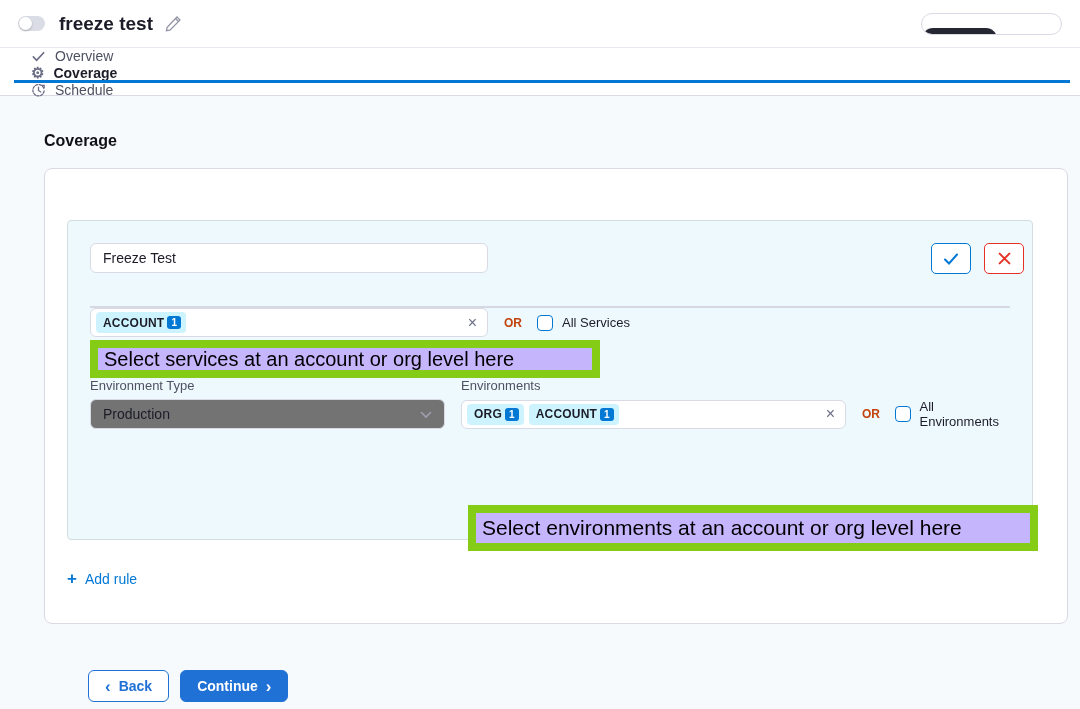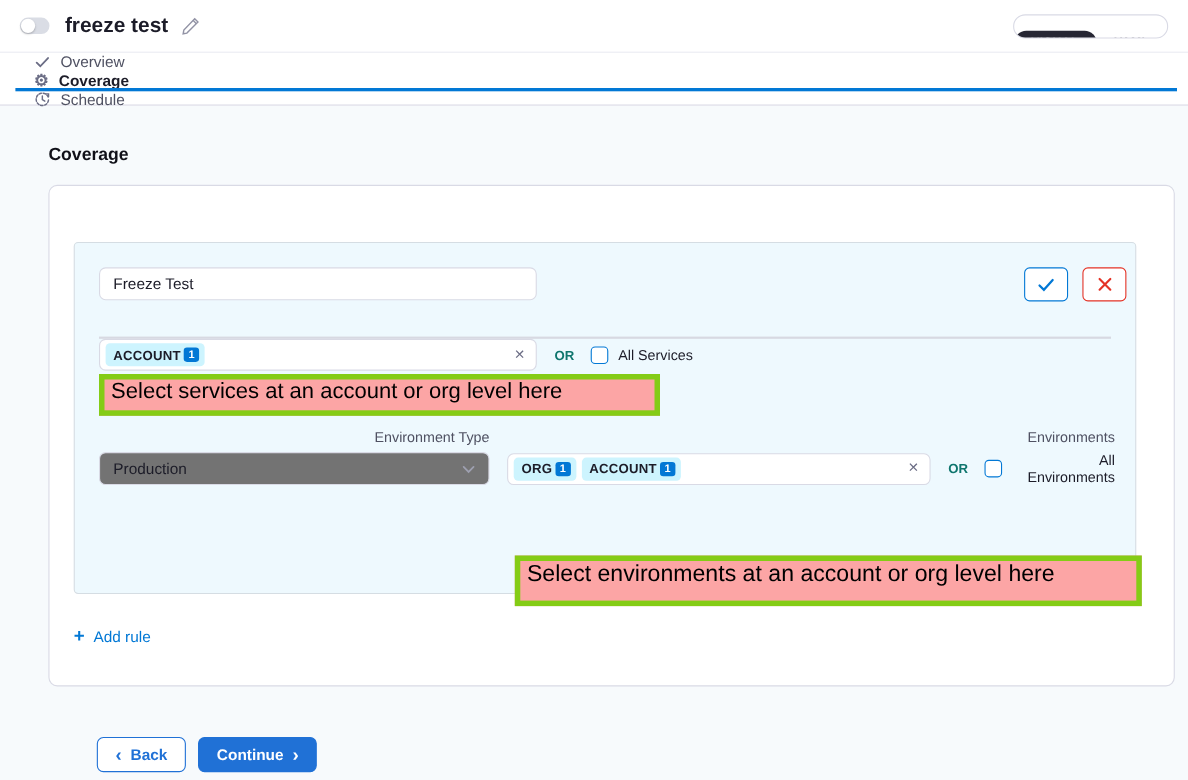--- a/index.html
+++ b/index.html
@@ -54,30 +54,30 @@
 
   .row-label { font-size:13px; color:#4f5162; margin-top:17px; margin-bottom:6px; }
   .select-row { display:flex; align-items:center; }
   .multiselect { width:398px; height:29px; background:#fff; border:1px solid #d9dae5; border-radius:6px;
                  display:flex; align-items:center; padding:0 10px 0 5px; gap:5px; }
   .tag { background:#cdf4fe; border-radius:4px; height:21px; display:flex; align-items:center;
          padding:0 5px 0 7px; font-size:12px; font-weight:bold; color:#1c1c28; letter-spacing:.2px; }
   .tag .count { background:#0278d5; color:#fff; font-size:10px; font-weight:bold; border-radius:3px;
                 padding:1px 4px; margin-left:3px; }
   .clear-x { margin-left:auto; color:#6b6d85; font-size:16px; line-height:1; cursor:pointer; }
-  .or-label { font-size:12px; font-weight:bold; color:#0f766e; margin:0 15px 0 16px; }
+  .or-label { font-size:12px; font-weight:bold; color:#c2410c; margin:0 15px 0 16px; }
   .checkbox { width:16px; height:16px; border:1.6px solid #0278d5; border-radius:4px; background:#fff; cursor:pointer; }
   .check-label { font-size:13px; color:#1c1c28; margin-left:9px; }
 
-  .annotation { background:#fca5a5; border:5px solid #84cc16; color:#000; font-size:20px;
-                display:flex; padding-left:6px; white-space:nowrap; }
+  .annotation { background:#c4b5fd; border:8px solid #84cc16; color:#000; font-size:20px;
+                display:flex; align-items:center; padding-left:6px; white-space:nowrap; }
   .annotation-1 { width:510px; height:38px; margin-top:3px; }
   .annotation-2 { position:absolute; left:400px; top:284px; width:570px; height:46px; font-size:21px; z-index:3; }
 
-  .env-grid { display:flex; margin-top:12px;text-align:right; }
+  .env-grid { display:flex; margin-top:0; }
   .dropdown { width:355px; height:30px; background:#737373; border:1px solid #d9dae5; border-radius:6px;
               display:flex; align-items:center; padding:0 12px; font-size:14px; color:#1c1c28; cursor:pointer; }
   .dropdown .chev { margin-left:auto; color:#9ea0b0; }
   .env-col2 { margin-left:16px; display:flex; align-items:center; }
   .env-col2 .multiselect { width:399px; }
 
   .add-rule { margin-top:30px; display:flex; align-items:center; gap:8px; color:#0278d5;
               font-size:14px; cursor:pointer; width:fit-content; }
   .add-rule .plus { font-size:17px; font-weight:bold; line-height:1; }
 

